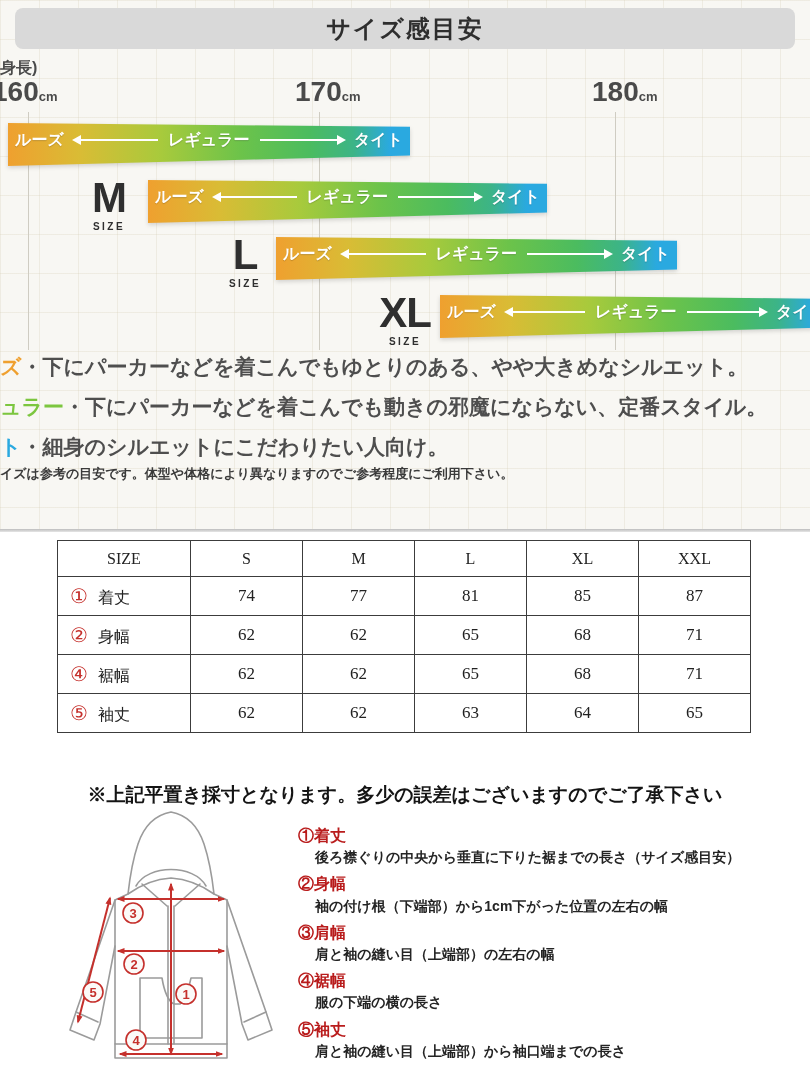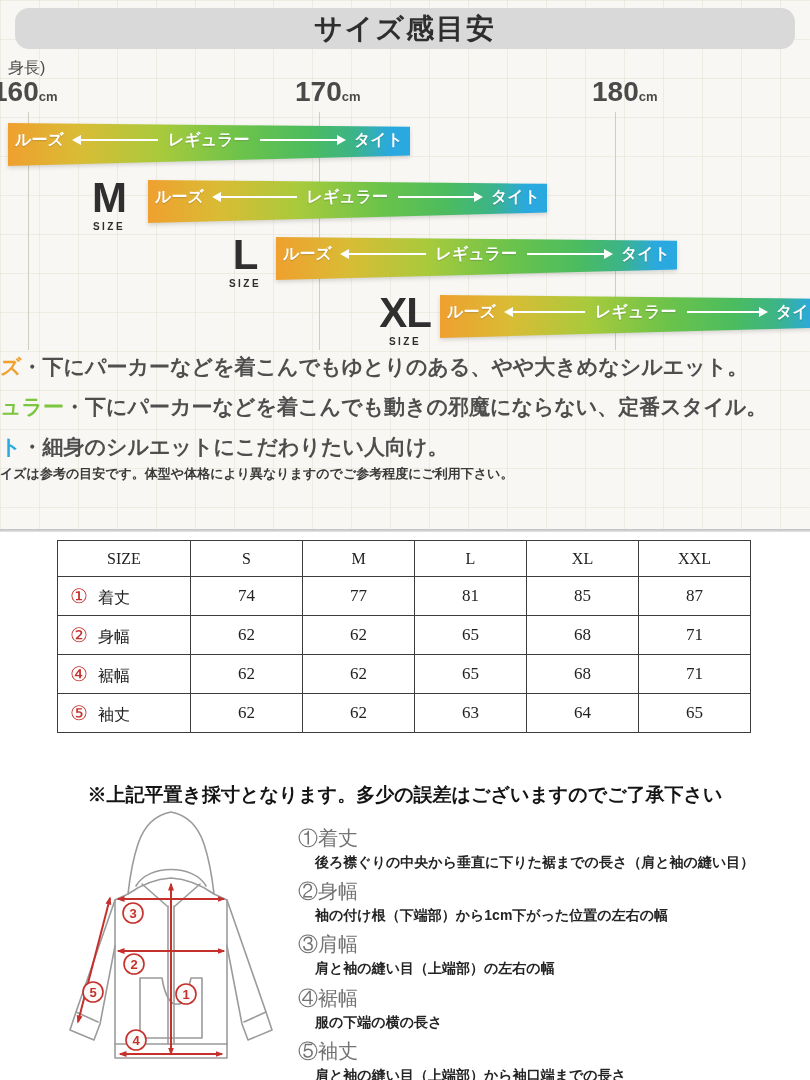--- a/index.html
+++ b/index.html
@@ -10,25 +10,25 @@
   .upper {
     position:absolute; left:0; top:0; width:810px; height:531px;
     background-color:#f8f7f3;
     background-image:
       linear-gradient(rgba(213,206,183,0.28) 1px, transparent 1px),
       linear-gradient(90deg, rgba(213,206,183,0.28) 1px, transparent 1px);
     background-size:39px 39px;
   }
   .title-bar {
     position:absolute; left:15px; top:8px; width:780px; height:41px;
-    background:#d9d9d9; border-radius:14px;
+    background:#d9d9d9; border-radius:8px;
     display:flex; align-items:center; justify-content:center;
-    font-size:28px; font-weight:bold; color:#2e2e2e; letter-spacing:2px;
+    font-size:24px; font-weight:bold; color:#2e2e2e; letter-spacing:2px;
   }
-  .axis-label { position:absolute; left:0px; top:58px; font-size:16px; font-weight:normal; color:#4a4a4a;padding-left:8px; }
+  .axis-label { position:absolute; left:0px; top:58px; font-size:16px; font-weight:bold; color:#4a4a4a; }
   .h-tick { position:absolute; top:76px; font-weight:bold; color:#4a4a4a; font-size:28px; white-space:nowrap; }
   .h-tick .unit { font-size:13px; font-weight:bold; }
   .h-160 { left:-8px; } .h-170 { left:295px; } .h-180 { left:592px; }
   .gridline-v { position:absolute; top:112px; height:238px; width:1px; background:#cfccc2; }
   .gv-160 { left:28px; } .gv-170 { left:319px; } .gv-180 { left:615px; }
 
   .bar { position:absolute; height:44px; filter:drop-shadow(0 2px 2px rgba(0,0,0,0.15)); }
   .bar-bg {
     position:absolute; left:0; top:0; right:0; bottom:0;
     background:linear-gradient(90deg,#efa02f 0%,#d9bc35 18%,#a8ca3c 38%,#6cc34a 58%,#4bbc5f 75%,#3cb487 86%,#2aa9e0 95%);
@@ -76,21 +76,21 @@
   .circ-red { color:#c5302c; font-size:20px; margin-right:10px; }
   .row-label { font-size:16px; }
 
   .flat-note { position:absolute; left:0; top:782px; width:810px; text-align:center;
     font-size:19px; font-weight:bold; color:#141414; }
 
   
   .hoodie-svg { position:absolute; left:52px; top:806px; }
   .measure-list { position:absolute; left:298px; top:826px; width:506px; }
   .m-item { margin-bottom:8px; }
-  .m-head { font-size:20px; font-weight:normal; color:#737373; line-height:1.2; }
+  .m-head { font-size:16px; font-weight:bold; color:#b91c1c; line-height:1.2; }
   .m-desc { font-size:14px; font-weight:bold; color:#242424; padding-left:17px; margin-top:3px; line-height:1.3; }
 </style>
 </head>
 <body>
 
 <div class="page">
 
   <div class="upper">
     <div class="title-bar">
       <span>サイズ感目安</span>
@@ -273,21 +273,21 @@
       <circle cx="134" cy="188" r="10" fill="#fbfaf8" stroke="#c5302c" stroke-width="1.6"></circle>
       <text x="134" y="193" fill="#c5302c">1</text>
       <circle cx="84" cy="234" r="10" fill="#fbfaf8" stroke="#c5302c" stroke-width="1.6"></circle>
       <text x="84" y="239" fill="#c5302c">4</text>
     </g>
   </svg>
 
   <div class="measure-list">
     <div class="m-item">
       <div class="m-head"><span>①</span><span>着丈</span></div>
-      <div class="m-desc">後ろ襟ぐりの中央から垂直に下りた裾までの長さ（肩と袖の縫い目）</div>
+      <div class="m-desc">後ろ襟ぐりの中央から垂直に下りた裾までの長さ（サイズ感目安）</div>
     </div>
     <div class="m-item">
       <div class="m-head"><span>②</span><span>身幅</span></div>
       <div class="m-desc">袖の付け根（下端部）から1cm下がった位置の左右の幅</div>
     </div>
     <div class="m-item">
       <div class="m-head"><span>③</span><span>肩幅</span></div>
       <div class="m-desc">肩と袖の縫い目（上端部）の左右の幅</div>
     </div>
     <div class="m-item">

